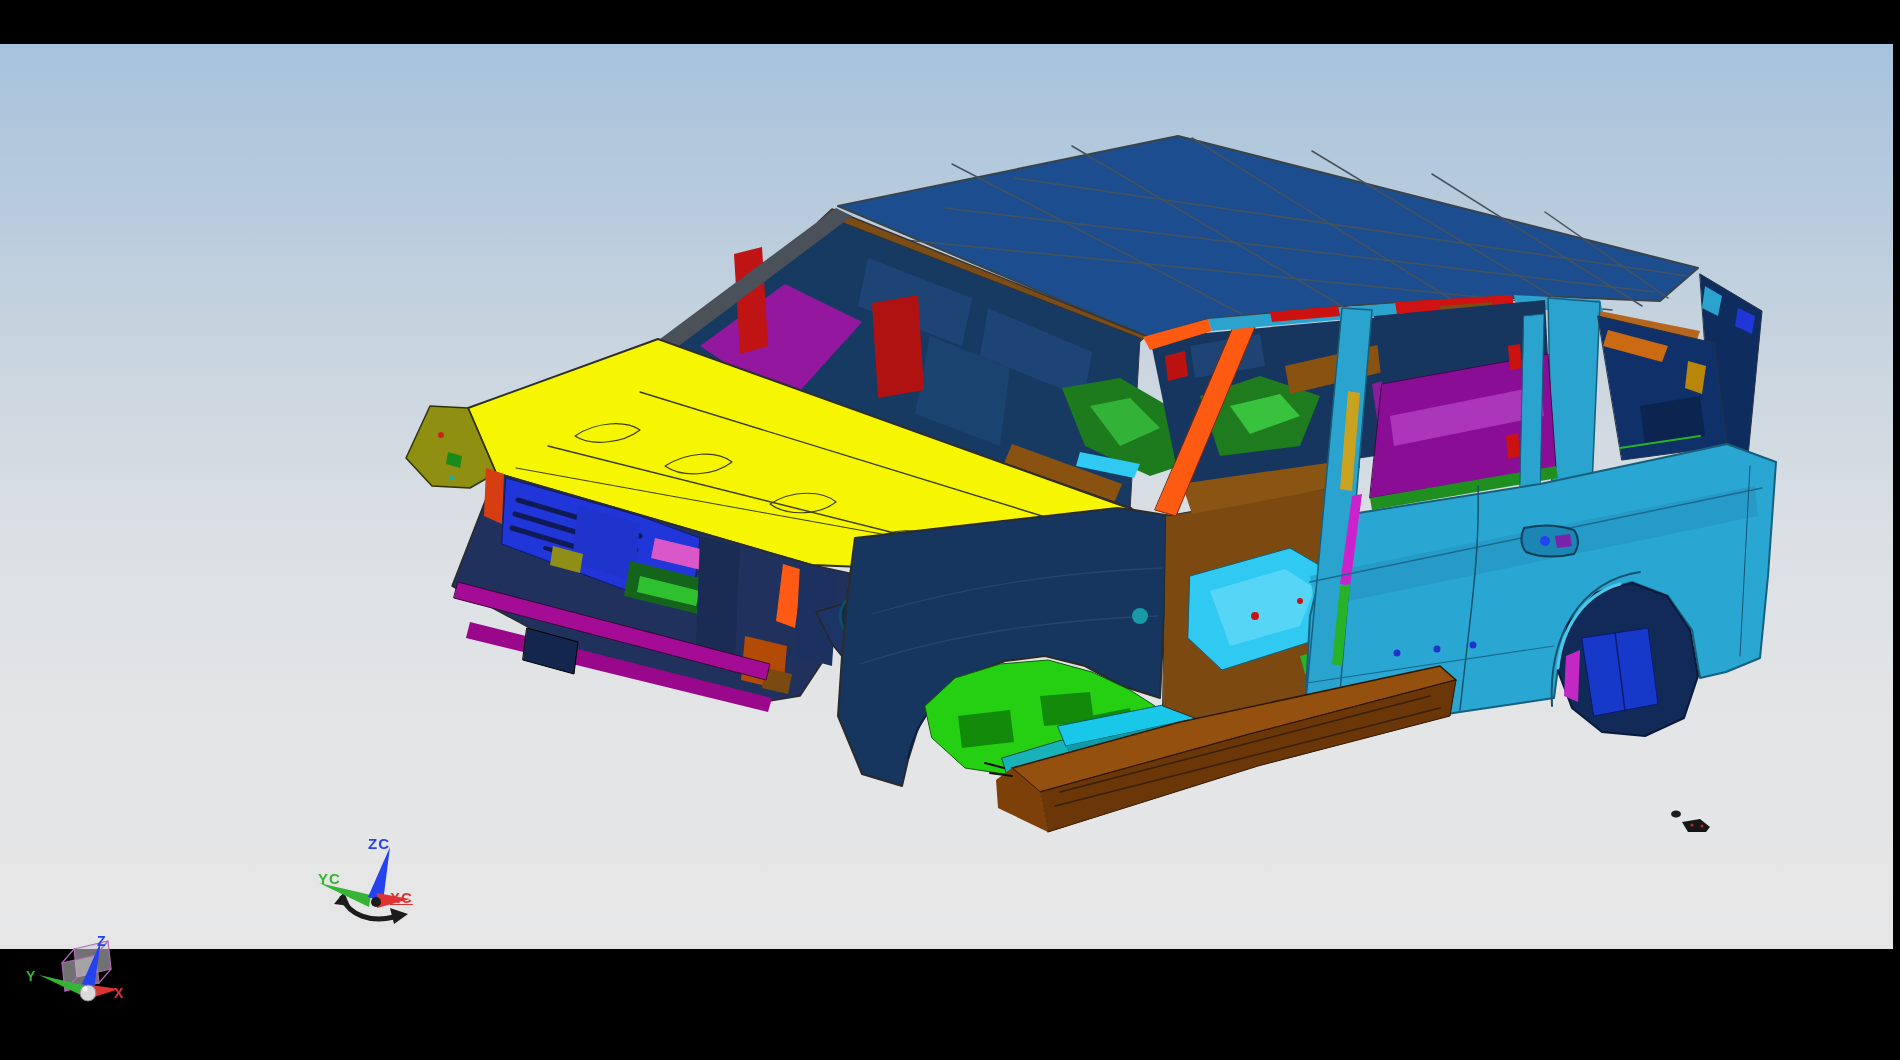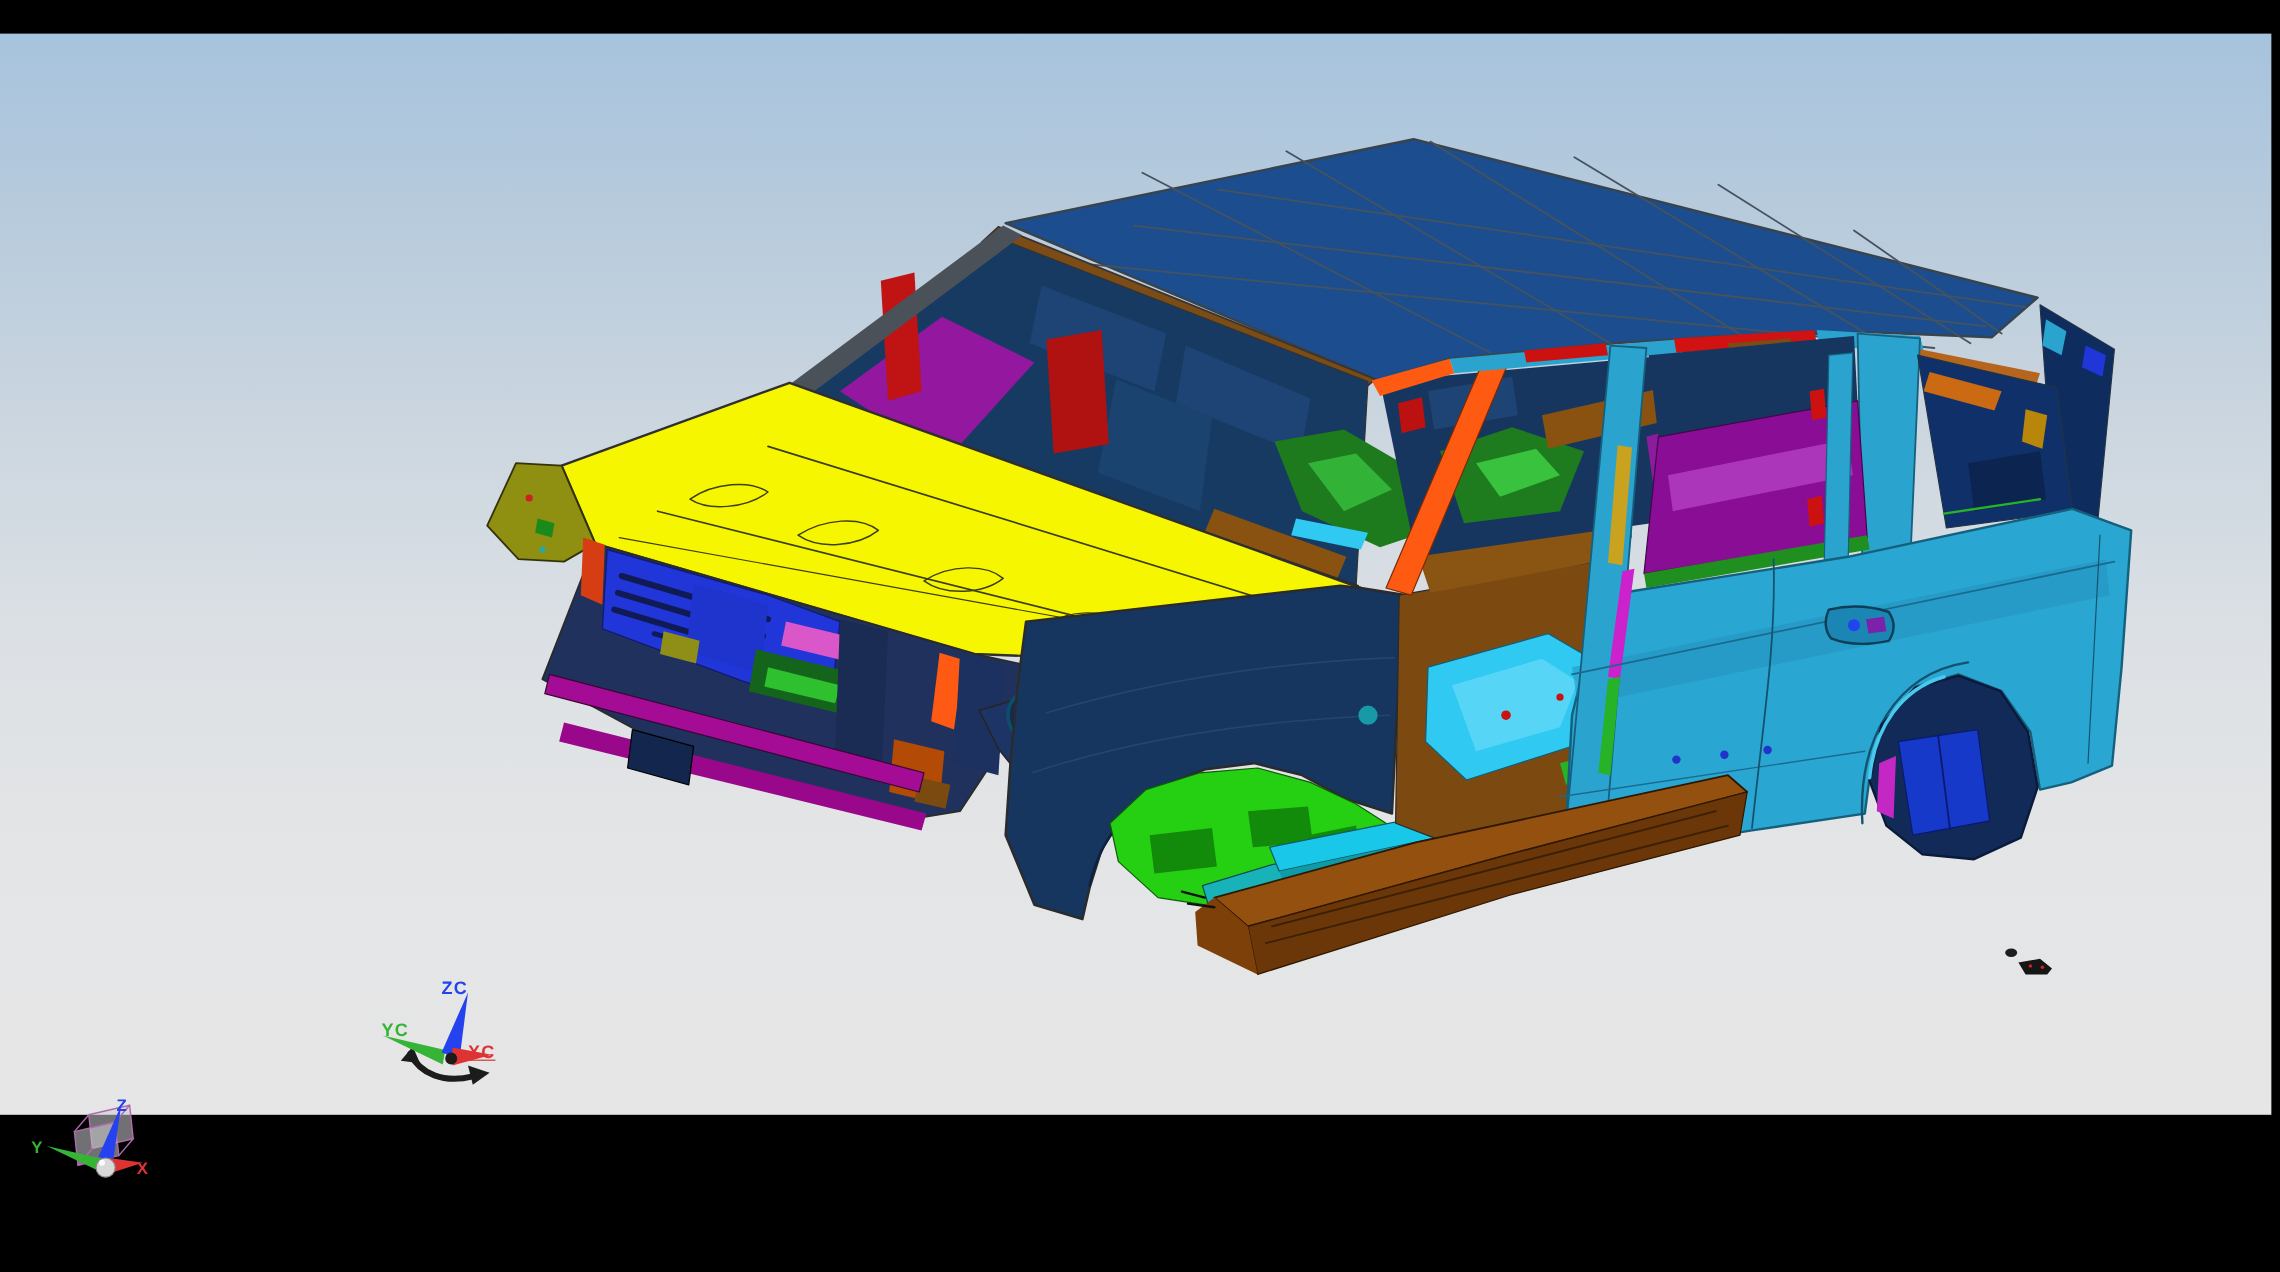--- a/index.html
+++ b/index.html
@@ -1,18 +1,18 @@
 <!DOCTYPE html>
 <html><head>
 <meta charset="utf-8">
 <style>
   html,body{margin:0;padding:0;background:#000;}
   .screen{position:relative;width:1900px;height:1060px;background:#000;overflow:hidden;
           font-family:"Liberation Sans",sans-serif;}
-  .viewport{position:absolute;left:0;top:24px;width:1893px;height:905px;
+  .viewport{position:absolute;left:0;top:44px;width:1893px;height:905px;
             background:linear-gradient(to bottom,#a6c3dd 0%,#b8cbdc 18%,#cdd7e0 38%,#dde1e5 58%,#e4e5e6 78%,#e6e6e7 100%);}
   .topbar{position:absolute;left:0;top:0;width:1900px;height:28px;background:#000;}
   .rightbar{position:absolute;right:0;top:0;width:7px;height:1060px;background:#000;}
   svg.canvas{position:absolute;left:0;top:0;width:1893px;height:1032px;}
   .axis-label{position:absolute;font-size:15px;font-weight:bold;letter-spacing:1px;line-height:1;
               user-select:none;white-space:nowrap;}
   .axis-label.small{font-size:14px;}
 </style>
 </head>
 <body>

